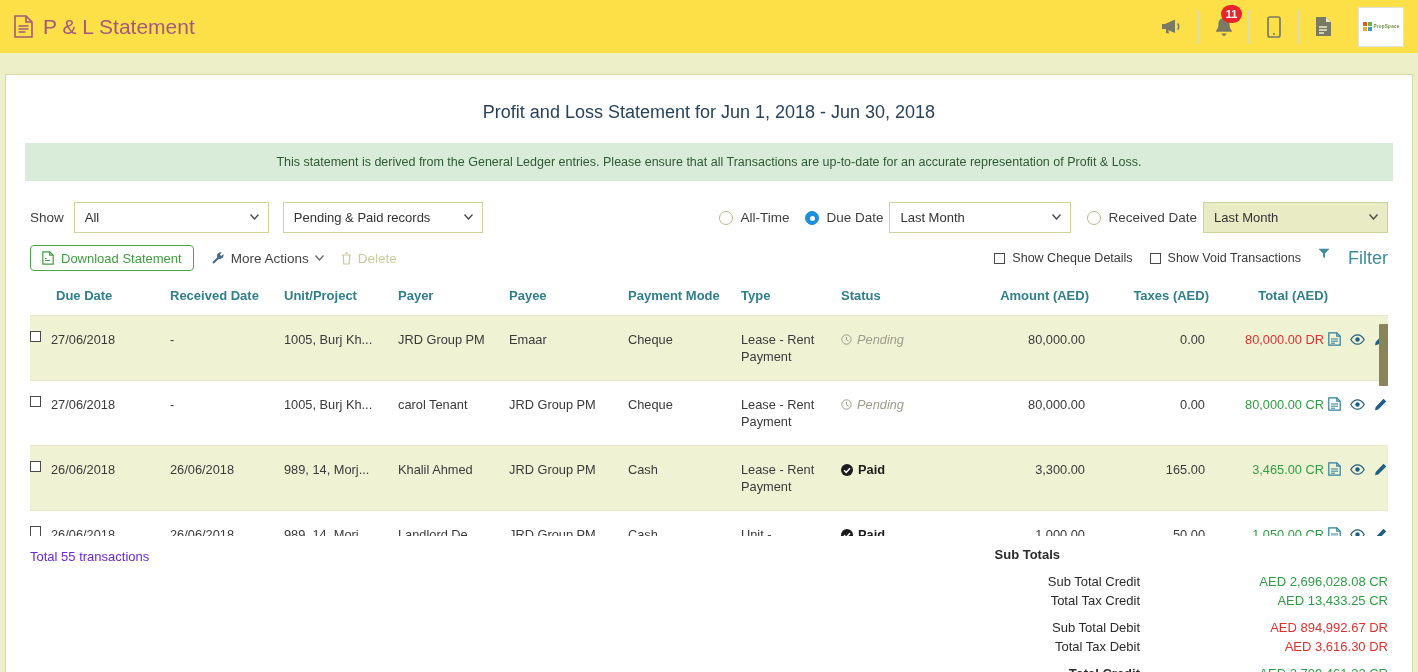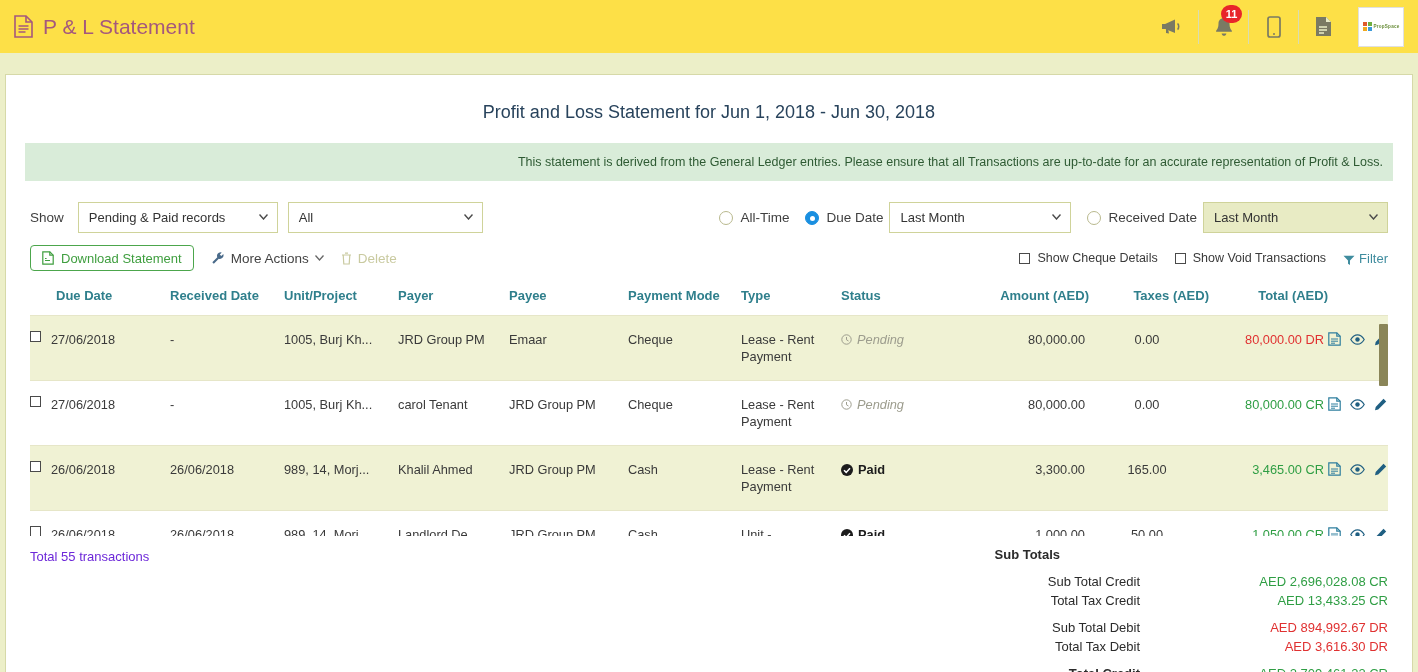--- a/index.html
+++ b/index.html
@@ -59,21 +59,21 @@
     background:#fff;
     border:1px solid #d6d9a8;
     overflow:hidden;
   }
   .page-title{
     text-align:center; color:#28435c;
     font-size:18px; padding:27px 0 20px 0;
   }
   .notice{
     margin:0 19px; background:#d9ecd9;
-    color:#2e5a33; text-align:right;
+    color:#2e5a33; text-align:center;
     font-size:12.5px; padding:12px 10px;
   }
 
   
   .filters{
     margin:21px 24px 0 24px;
     display:flex; align-items:center;
   }
   .lbl{ color:#3f3f3f; font-size:13.5px; }
   .sel{
@@ -128,22 +128,22 @@
     display:inline-flex;align-items:center;gap:6px;
     margin-left:17px; color:#c9caa0; font-size:13.5px; cursor:default;
   }
   .act-right{ margin-left:auto; display:flex; align-items:center; gap:17px; }
   .chk-item{ display:flex;align-items:center;gap:7px; cursor:pointer; }
   .cbx{
     width:11px;height:11px;border:1.4px solid #4a4a4a;background:#fff;flex:none;
   }
   .chk-item span{ font-size:12.5px; color:#3a3a3a; }
   .filter-link{
-    display:flex;align-items:flex-end;gap:4px;
-    color:#3f8c9e; font-size:13px; cursor:pointer;
+    display:flex;align-items:flex-start;gap:18px;
+    color:#3f8c9e; font-size:18px; cursor:pointer;
   }
 
   
   .tbl-wrap{
     margin:17px 24px 0 24px;
     position:relative;
     height:248px;
     overflow:hidden;
   }
   table{ border-collapse:collapse; width:1344px; table-layout:fixed; }
@@ -161,21 +161,21 @@
   tbody tr.alt{ background:#f0f2d4; }
   .c-chk{ width:54px; }
   .c-recv{ width:114px; }
   .c-unit{ width:114px; }
   .c-payer{ width:111px; }
   .c-payee{ width:119px; }
   .c-mode{ width:113px; }
   .c-type{ width:100px; }
   .c-status{ width:105px; }
   .c-amount{ width:143px; text-align:right; }
-  .c-taxes{ width:120px; text-align:center; }
+  .c-taxes{ width:120px; text-align:right; }
   .c-total{ width:119px; text-align:right; }
   .c-acts{ width:86px; }
   th.c-amount, th.c-taxes, th.c-total{ text-align:right; }
   th.c-acts{ text-align:left; }
   .cell-date{ display:flex; align-items:flex-start; gap:10px; }
   .trunc{ white-space:nowrap; overflow:hidden; text-overflow:ellipsis; }
   .status-pending{
     display:inline-flex;align-items:center;gap:5px;
     color:#9d9d8e; font-style:italic; font-size:12.8px;
   }
@@ -272,29 +272,29 @@
 
 <div class="panel">
 
   <div class="page-title">Profit and Loss Statement for Jun 1, 2018 - Jun 30, 2018</div>
 
   <div class="notice">This statement is derived from the General Ledger entries. Please ensure that all Transactions are up-to-date for an accurate representation of Profit &amp; Loss.</div>
 
   <div class="filters">
     <span class="lbl">Show</span>
 
+    <div class="sel sel-show">
+      <span>All</span>
+      <svg class="chev" viewBox="0 0 9 6">
+        <path d="M0.5 0.5 L4.5 5 L8.5 0.5" fill="none" stroke="#4a4a4a" stroke-width="1.4"></path>
+      </svg>
+    </div>
+
     <div class="sel sel-records">
       <span>Pending &amp; Paid records</span>
-      <svg class="chev" viewBox="0 0 9 6">
-        <path d="M0.5 0.5 L4.5 5 L8.5 0.5" fill="none" stroke="#4a4a4a" stroke-width="1.4"></path>
-      </svg>
-    </div>
-
-    <div class="sel sel-show">
-      <span>All</span>
       <svg class="chev" viewBox="0 0 9 6">
         <path d="M0.5 0.5 L4.5 5 L8.5 0.5" fill="none" stroke="#4a4a4a" stroke-width="1.4"></path>
       </svg>
     </div>
 
     <div class="radio-group">
       <label class="radio-item">
         <span class="rb"></span>
         <span>All-Time</span>
       </label>

